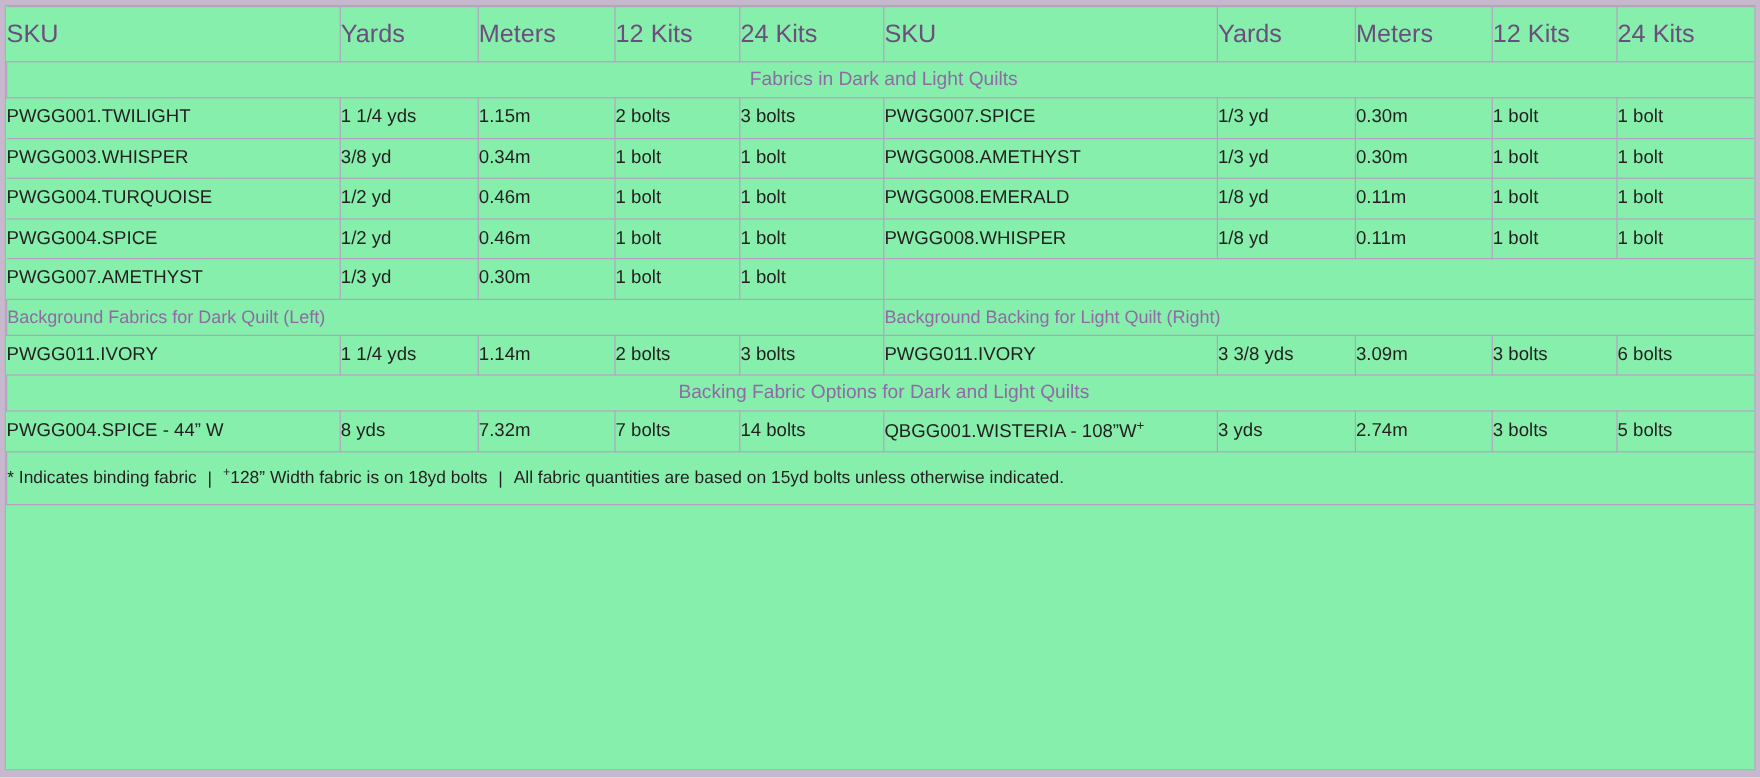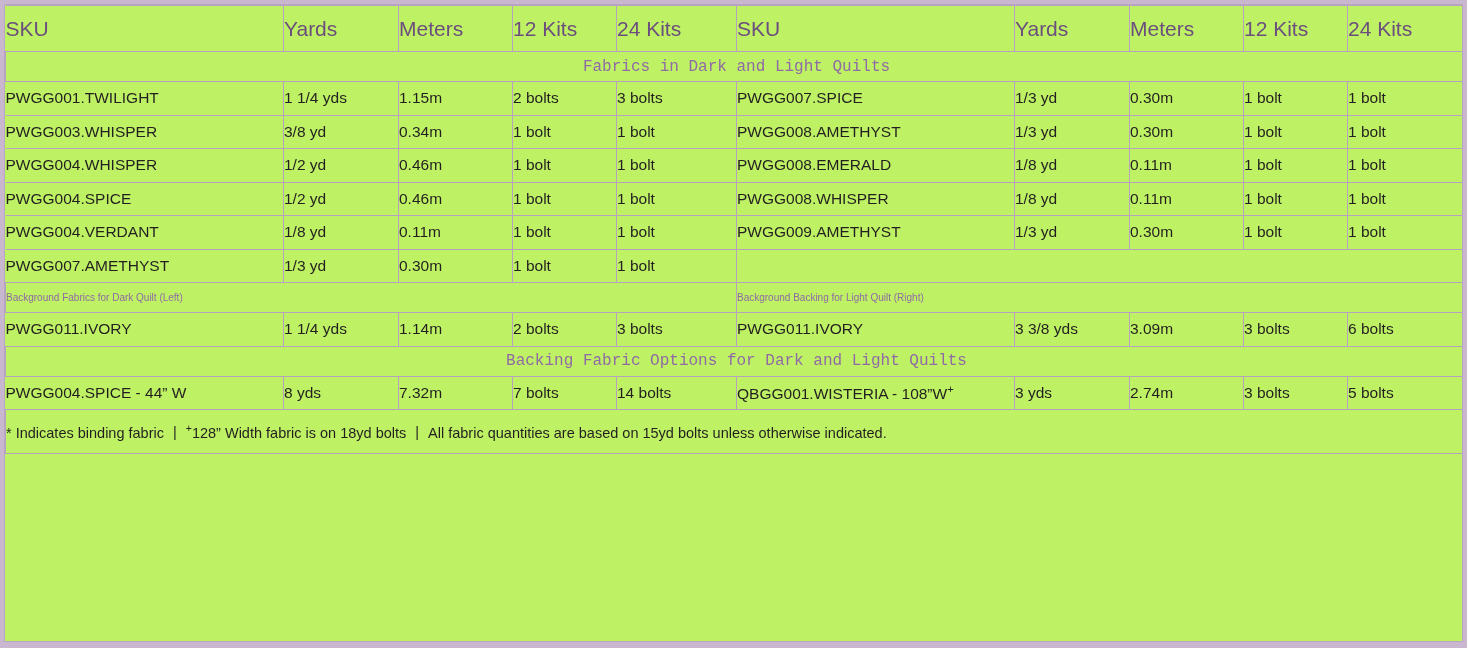--- a/index.html
+++ b/index.html
@@ -16,21 +16,21 @@
   }
 
   .sheet {
     width: 1467px;
     height: 648px;
     padding: 4px 4px 6px 4px;
     background: #c9b7cf;
   }
 
   .inner {
-    background: #bef264;
+    background: #86efac;
     width: 100%;
     height: 100%;
     border: 1px solid #b9a4c2;
     overflow: hidden;
   }
 
   table.fabric {
     width: 100%;
     border-collapse: collapse;
     table-layout: fixed;
@@ -68,29 +68,28 @@
     padding: 0 9px;
     white-space: nowrap;
     overflow: hidden;
   }
   .row td.first { border-left: none; }
   .row td.last  { border-right: none; }
 
   .section td {
     height: 30px;
     color: #8f6aa5;
-    font-size: 10px;
+    font-size: 15px;
     padding: 0 9px;
     border-left: none;
     border-right: none;
   }
   .section.center td {
     text-align: center;
     font-size: 16px;
-    font-family: Liberation Mono, monospace;
   }
   .section.left td { text-align: left; }
 
   .footnote td {
     height: 44px;
     font-size: 14.5px;
     color: #231f20;
     padding: 0 12px;
     border: none;
     border-top: 1px solid #b6a2c0;
@@ -153,52 +152,40 @@
           <td>0.34m</td>
           <td>1 bolt</td>
           <td>1 bolt</td>
           <td>PWGG008.AMETHYST</td>
           <td>1/3 yd</td>
           <td>0.30m</td>
           <td>1 bolt</td>
           <td class="last">1 bolt</td>
         </tr>
         <tr class="row">
-          <td class="first">PWGG004.WHISPER</td>
+          <td class="first">PWGG004.TURQUOISE</td>
           <td>1/2 yd</td>
           <td>0.46m</td>
           <td>1 bolt</td>
           <td>1 bolt</td>
           <td>PWGG008.EMERALD</td>
           <td>1/8 yd</td>
           <td>0.11m</td>
           <td>1 bolt</td>
           <td class="last">1 bolt</td>
         </tr>
         <tr class="row">
           <td class="first">PWGG004.SPICE</td>
           <td>1/2 yd</td>
           <td>0.46m</td>
           <td>1 bolt</td>
           <td>1 bolt</td>
           <td>PWGG008.WHISPER</td>
           <td>1/8 yd</td>
           <td>0.11m</td>
-          <td>1 bolt</td>
-          <td class="last">1 bolt</td>
-        </tr>
-        <tr class="row">
-          <td class="first">PWGG004.VERDANT</td>
-          <td>1/8 yd</td>
-          <td>0.11m</td>
-          <td>1 bolt</td>
-          <td>1 bolt</td>
-          <td>PWGG009.AMETHYST</td>
-          <td>1/3 yd</td>
-          <td>0.30m</td>
           <td>1 bolt</td>
           <td class="last">1 bolt</td>
         </tr>
         <tr class="row">
           <td class="first">PWGG007.AMETHYST</td>
           <td>1/3 yd</td>
           <td>0.30m</td>
           <td>1 bolt</td>
           <td>1 bolt</td>
           <td colspan="5" class="last"></td>

